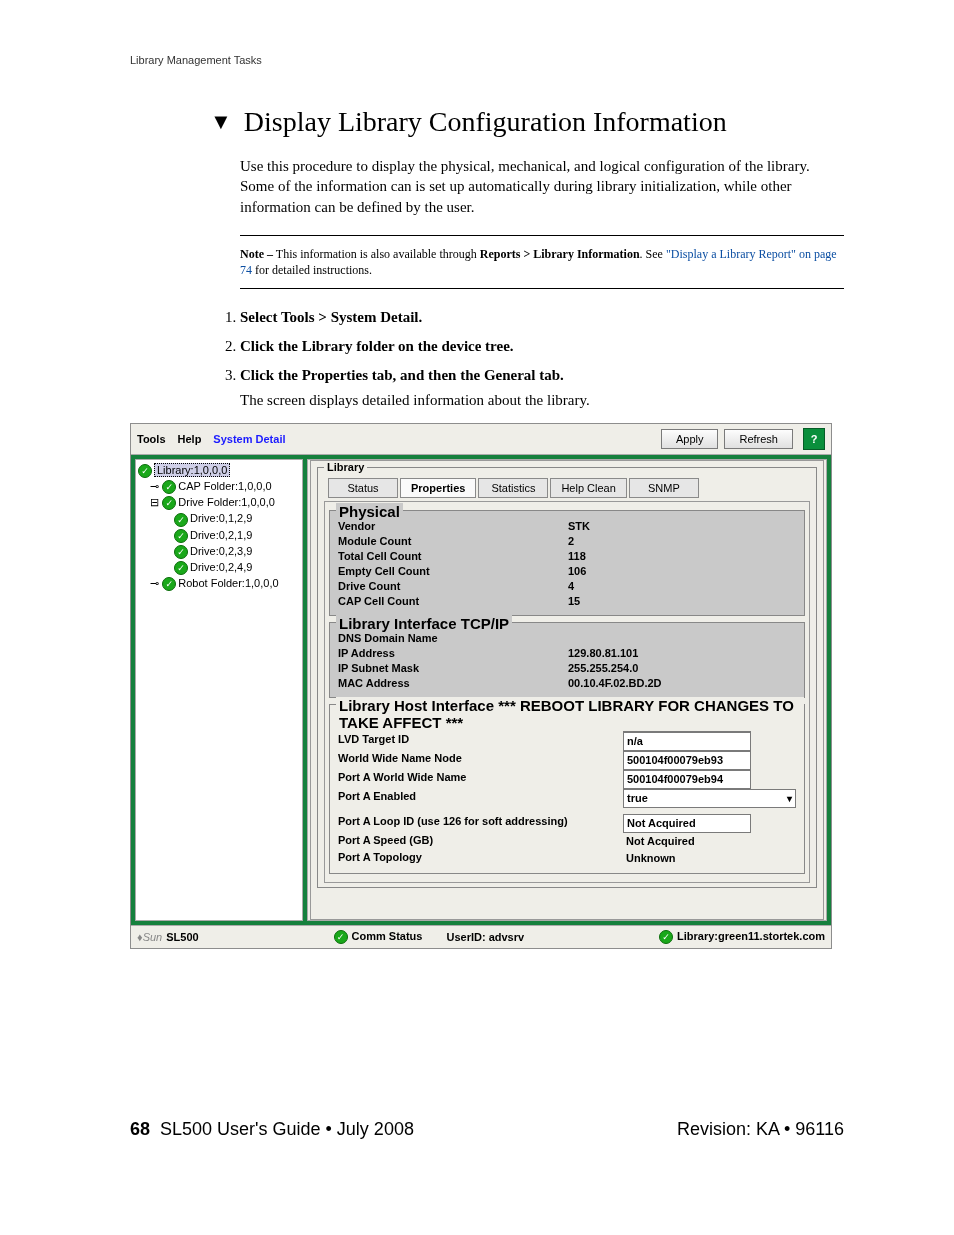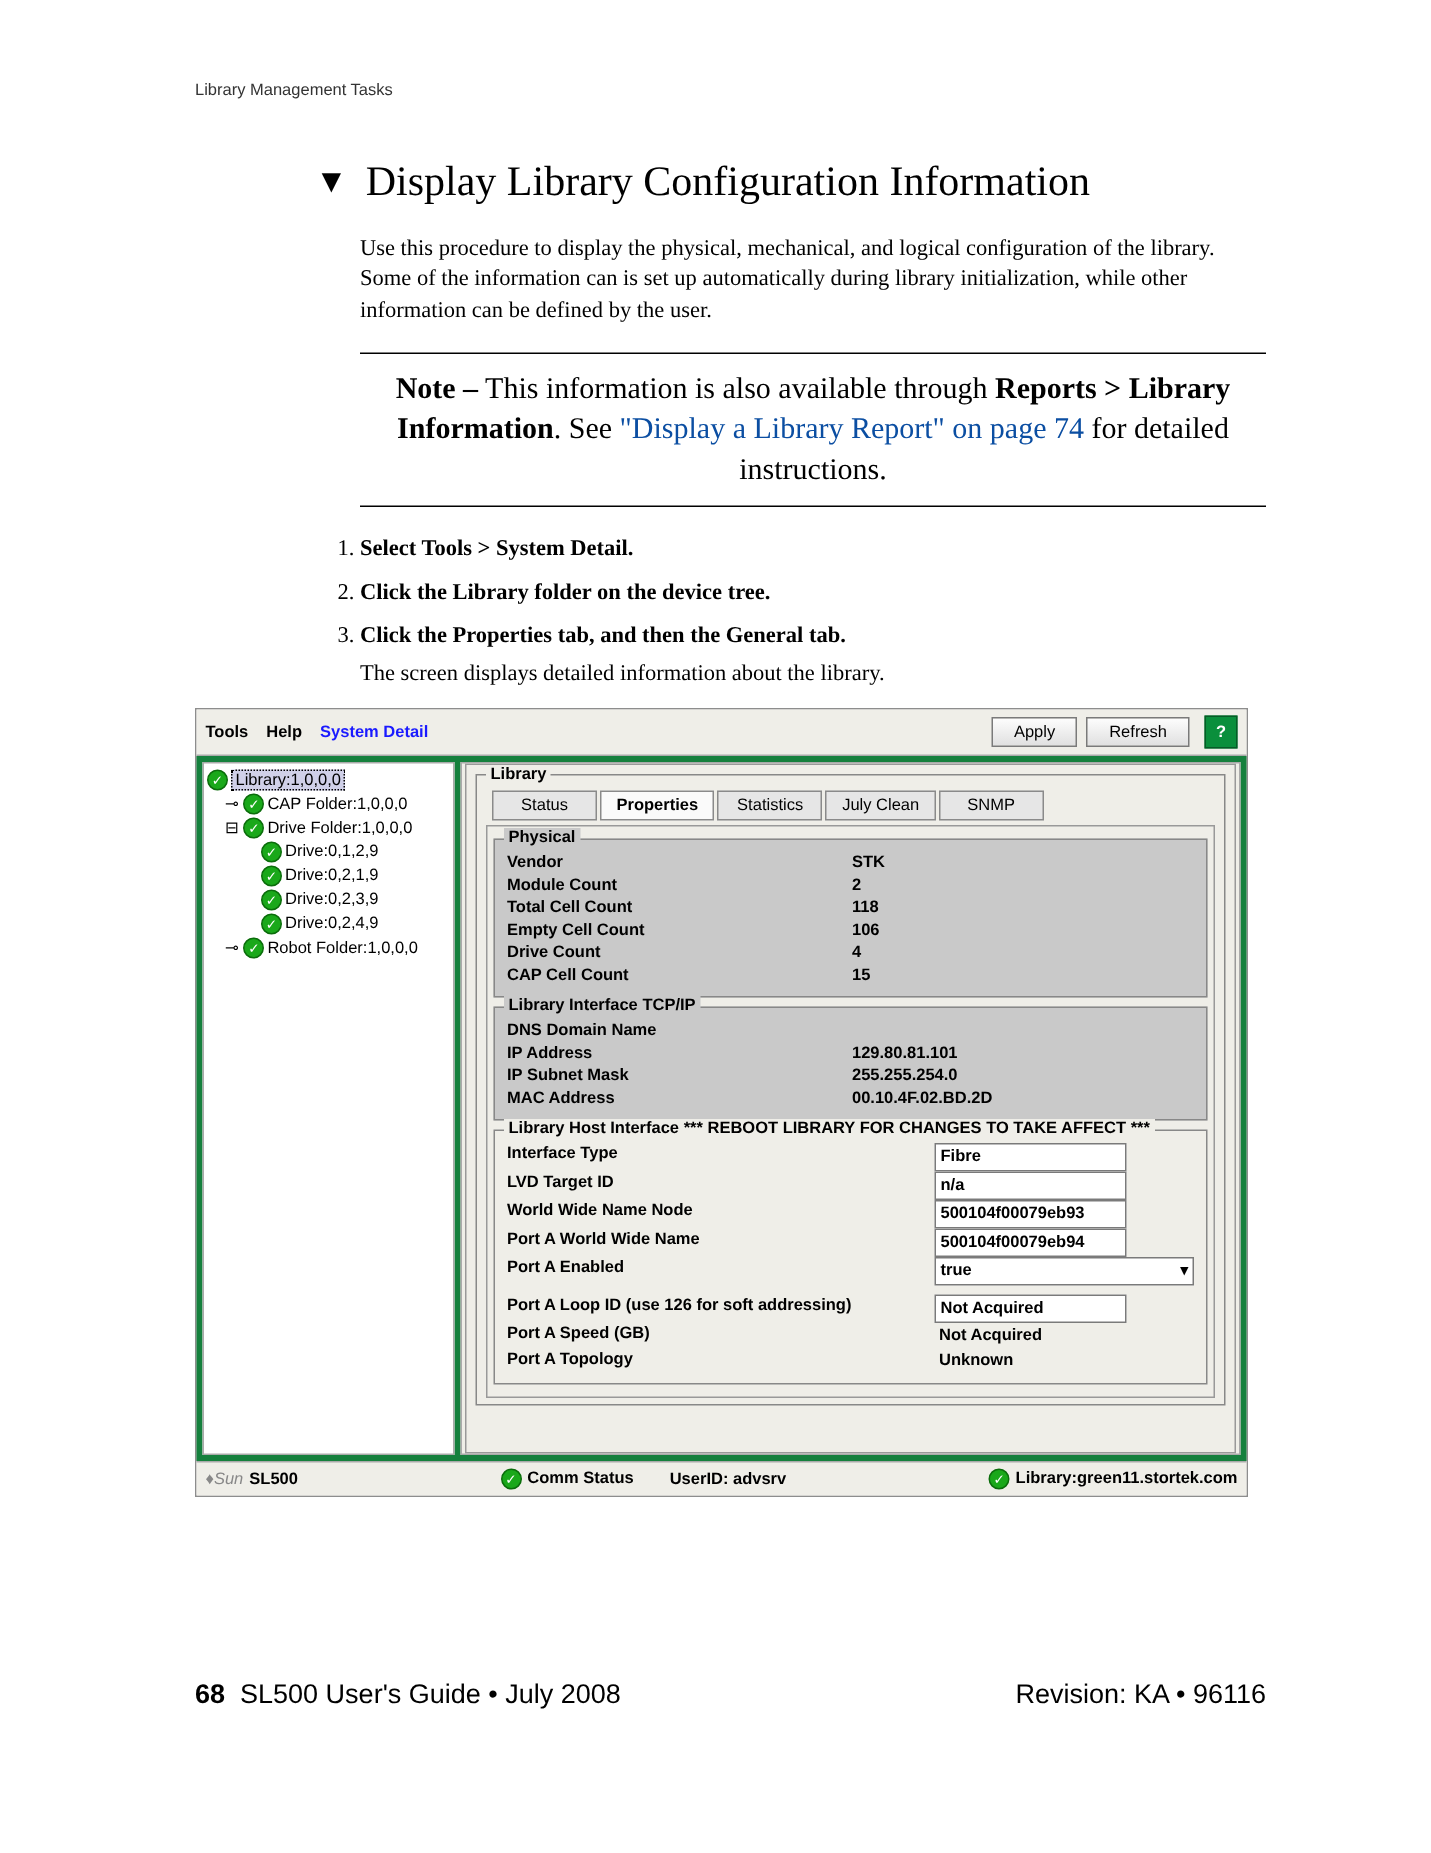--- a/index.html
+++ b/index.html
@@ -37,23 +37,22 @@
   .intro {
     margin-left: 110px;
     font-size: 15px;
     line-height: 1.35;
   }
   .note-box {
     margin: 18px 0 18px 110px;
     border-top: 1px solid #000;
     border-bottom: 1px solid #000;
     padding: 10px 0;
-    font-size: 20px;
+    font-size: 12px;
     line-height: 1.35;
-    text-align: center;
   }
   .note-box .link { color: #0b4ea2; }
   ol.steps {
     margin: 18px 0 10px 86px;
     padding-left: 24px;
     font-size: 15px;
   }
   ol.steps li { margin-bottom: 8px; line-height: 1.4; }
   ol.steps li b { font-family: "Times New Roman", serif; }
   .step-sub {
@@ -180,21 +179,21 @@
     background: #c9c9c9;
     margin: 6px 2px;
     padding: 8px 8px 6px 8px;
     position: relative;
   }
   .fieldset .legend {
     position: absolute;
     top: -8px; left: 6px;
     background: #c9c9c9;
     padding: 0 3px;
-    font-size: 11px;
+    font-size: 15px;
     font-weight: bold;
   }
   .row { display: flex; font-size: 11px; line-height: 15px; }
   .row .k { width: 230px; font-weight: bold; }
   .row .v  { flex:1; font-weight: bold; }
   .row .kn { width: 285px; font-weight: bold; }
   .inputcell {
     background: #fff;
     border: 1px solid #7a7a7a;
     padding: 1px 3px;
@@ -292,21 +291,21 @@
       <div class="content">
         <div class="content-inner">
         <div class="grp" style="margin-top:6px;">
           <div class="grp-title">Library</div>
 
           <div class="tabs">
             <div class="tabrow">
               <span class="tab">Status</span>
               <span class="tab active">Properties</span>
               <span class="tab">Statistics</span>
-              <span class="tab">July Clean</span>
+              <span class="tab">Help Clean</span>
               <span class="tab">SNMP</span>
             </div>
           </div>
 
           <div style="border:1px solid #999;background:#efeee8;padding:2px;">
           <div class="fieldset">
             <div class="legend">Physical</div>
             <div class="row">
                     <span class="k">Vendor</span>
                     <span class="v">STK</span>

